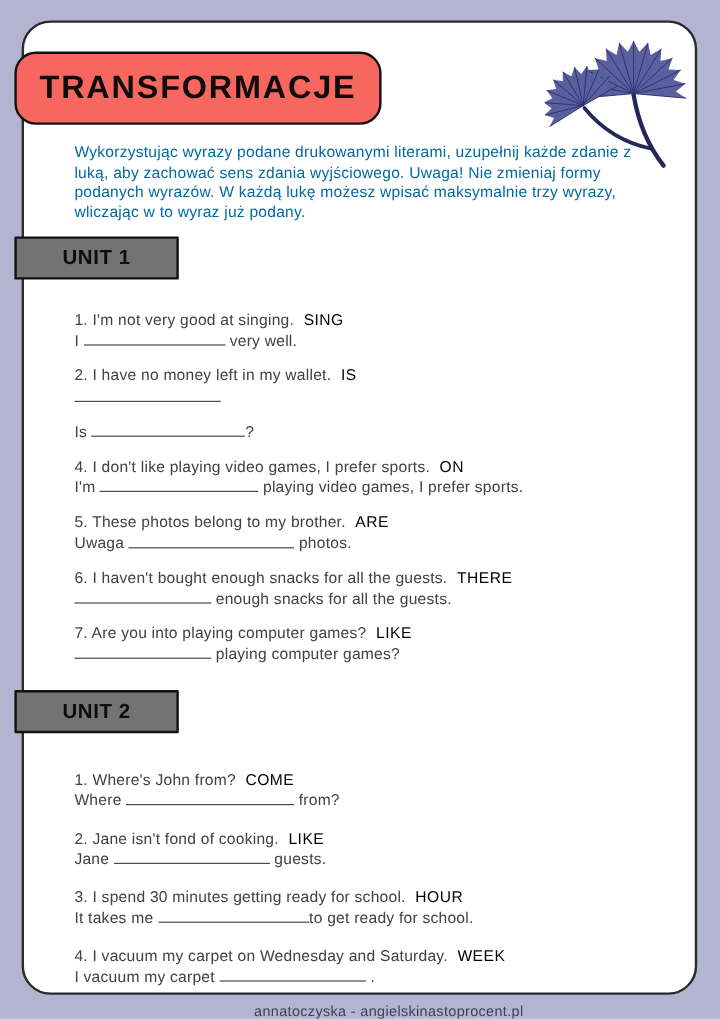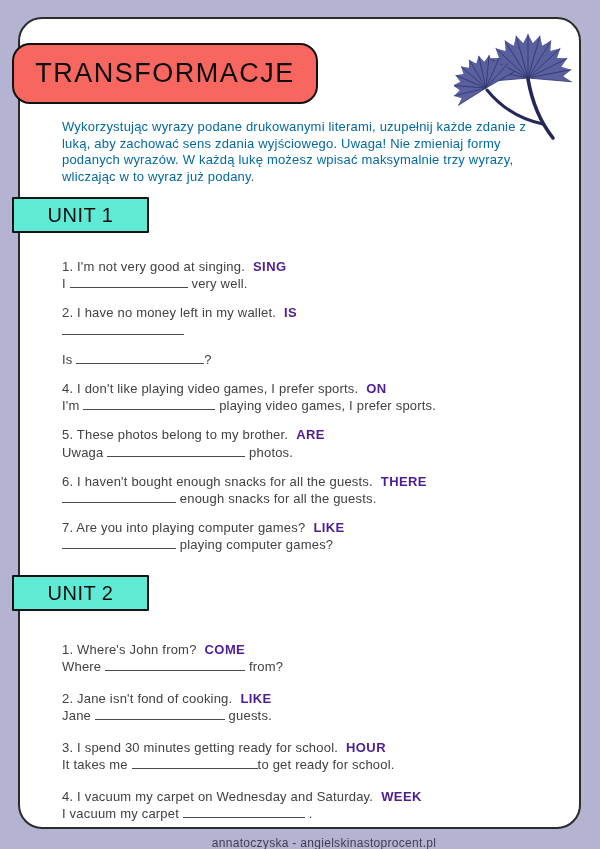--- a/index.html
+++ b/index.html
@@ -15,51 +15,51 @@
     width:563px; height:812px;
     background:#ffffff;
     border:2px solid #2b2b2b;
     border-radius:24px;
   }
   .banner {
     position:absolute;
     display:flex; align-items:center; justify-content:center;
     background:#f7675f;
     border:2px solid #121212;
-    color:#0d0d0d; font-weight:normal;
+    color:#0d0d0d; font-weight:bold;
   }
   .title-banner {
     left:-8px; top:24px; width:306px; height:61px;
     border-radius:18px;
     font-size:27px; letter-spacing:1.5px;
   }
   .unit-banner {
     left:-8px; width:137px; height:36px;
-    background:#5eead4;
+    background:#737373;
     border-radius:1px;
-    font-size:20px; letter-spacing:0.5px;
+    font-size:17px; letter-spacing:0.5px;
   }
   .unit-banner.u1 { top:178px; }
   .unit-banner.u2 { top:556px; }
   .flower {
     position:absolute; top:3px; right:5px;
     width:120px; height:125px;
   }
   .instructions {
     position:absolute; left:42px; top:100px; width:472px;
     font-size:13px; line-height:16.5px; letter-spacing:0.2px;
     color:#0369a1;
   }
   .exlist { position:absolute; left:42px; width:490px; }
   .exlist.u1 { top:239px; }
   .exlist.u2 { top:622px; }
   .ex { margin-bottom:12px; }
   .exlist.u2 .ex { margin-bottom:14.5px; }
   .ex-line { font-size:13px; line-height:17.2px; letter-spacing:0.2px; color:#414141; }
-  .kw { font-weight:bold; color:#4c1d95; margin-left:8px; letter-spacing:0.4px; }
+  .kw { font-weight:normal; color:#000000; margin-left:8px; letter-spacing:0.4px; }
   .blank {
     display:inline-block;
     border-bottom:1.4px solid #4a4a4a;
     height:12px;
     vertical-align:baseline;
   }
   .footer {
     position:absolute; left:0; top:836px; width:600px;
     text-align:center;
     font-size:12px; letter-spacing:0.3px;

